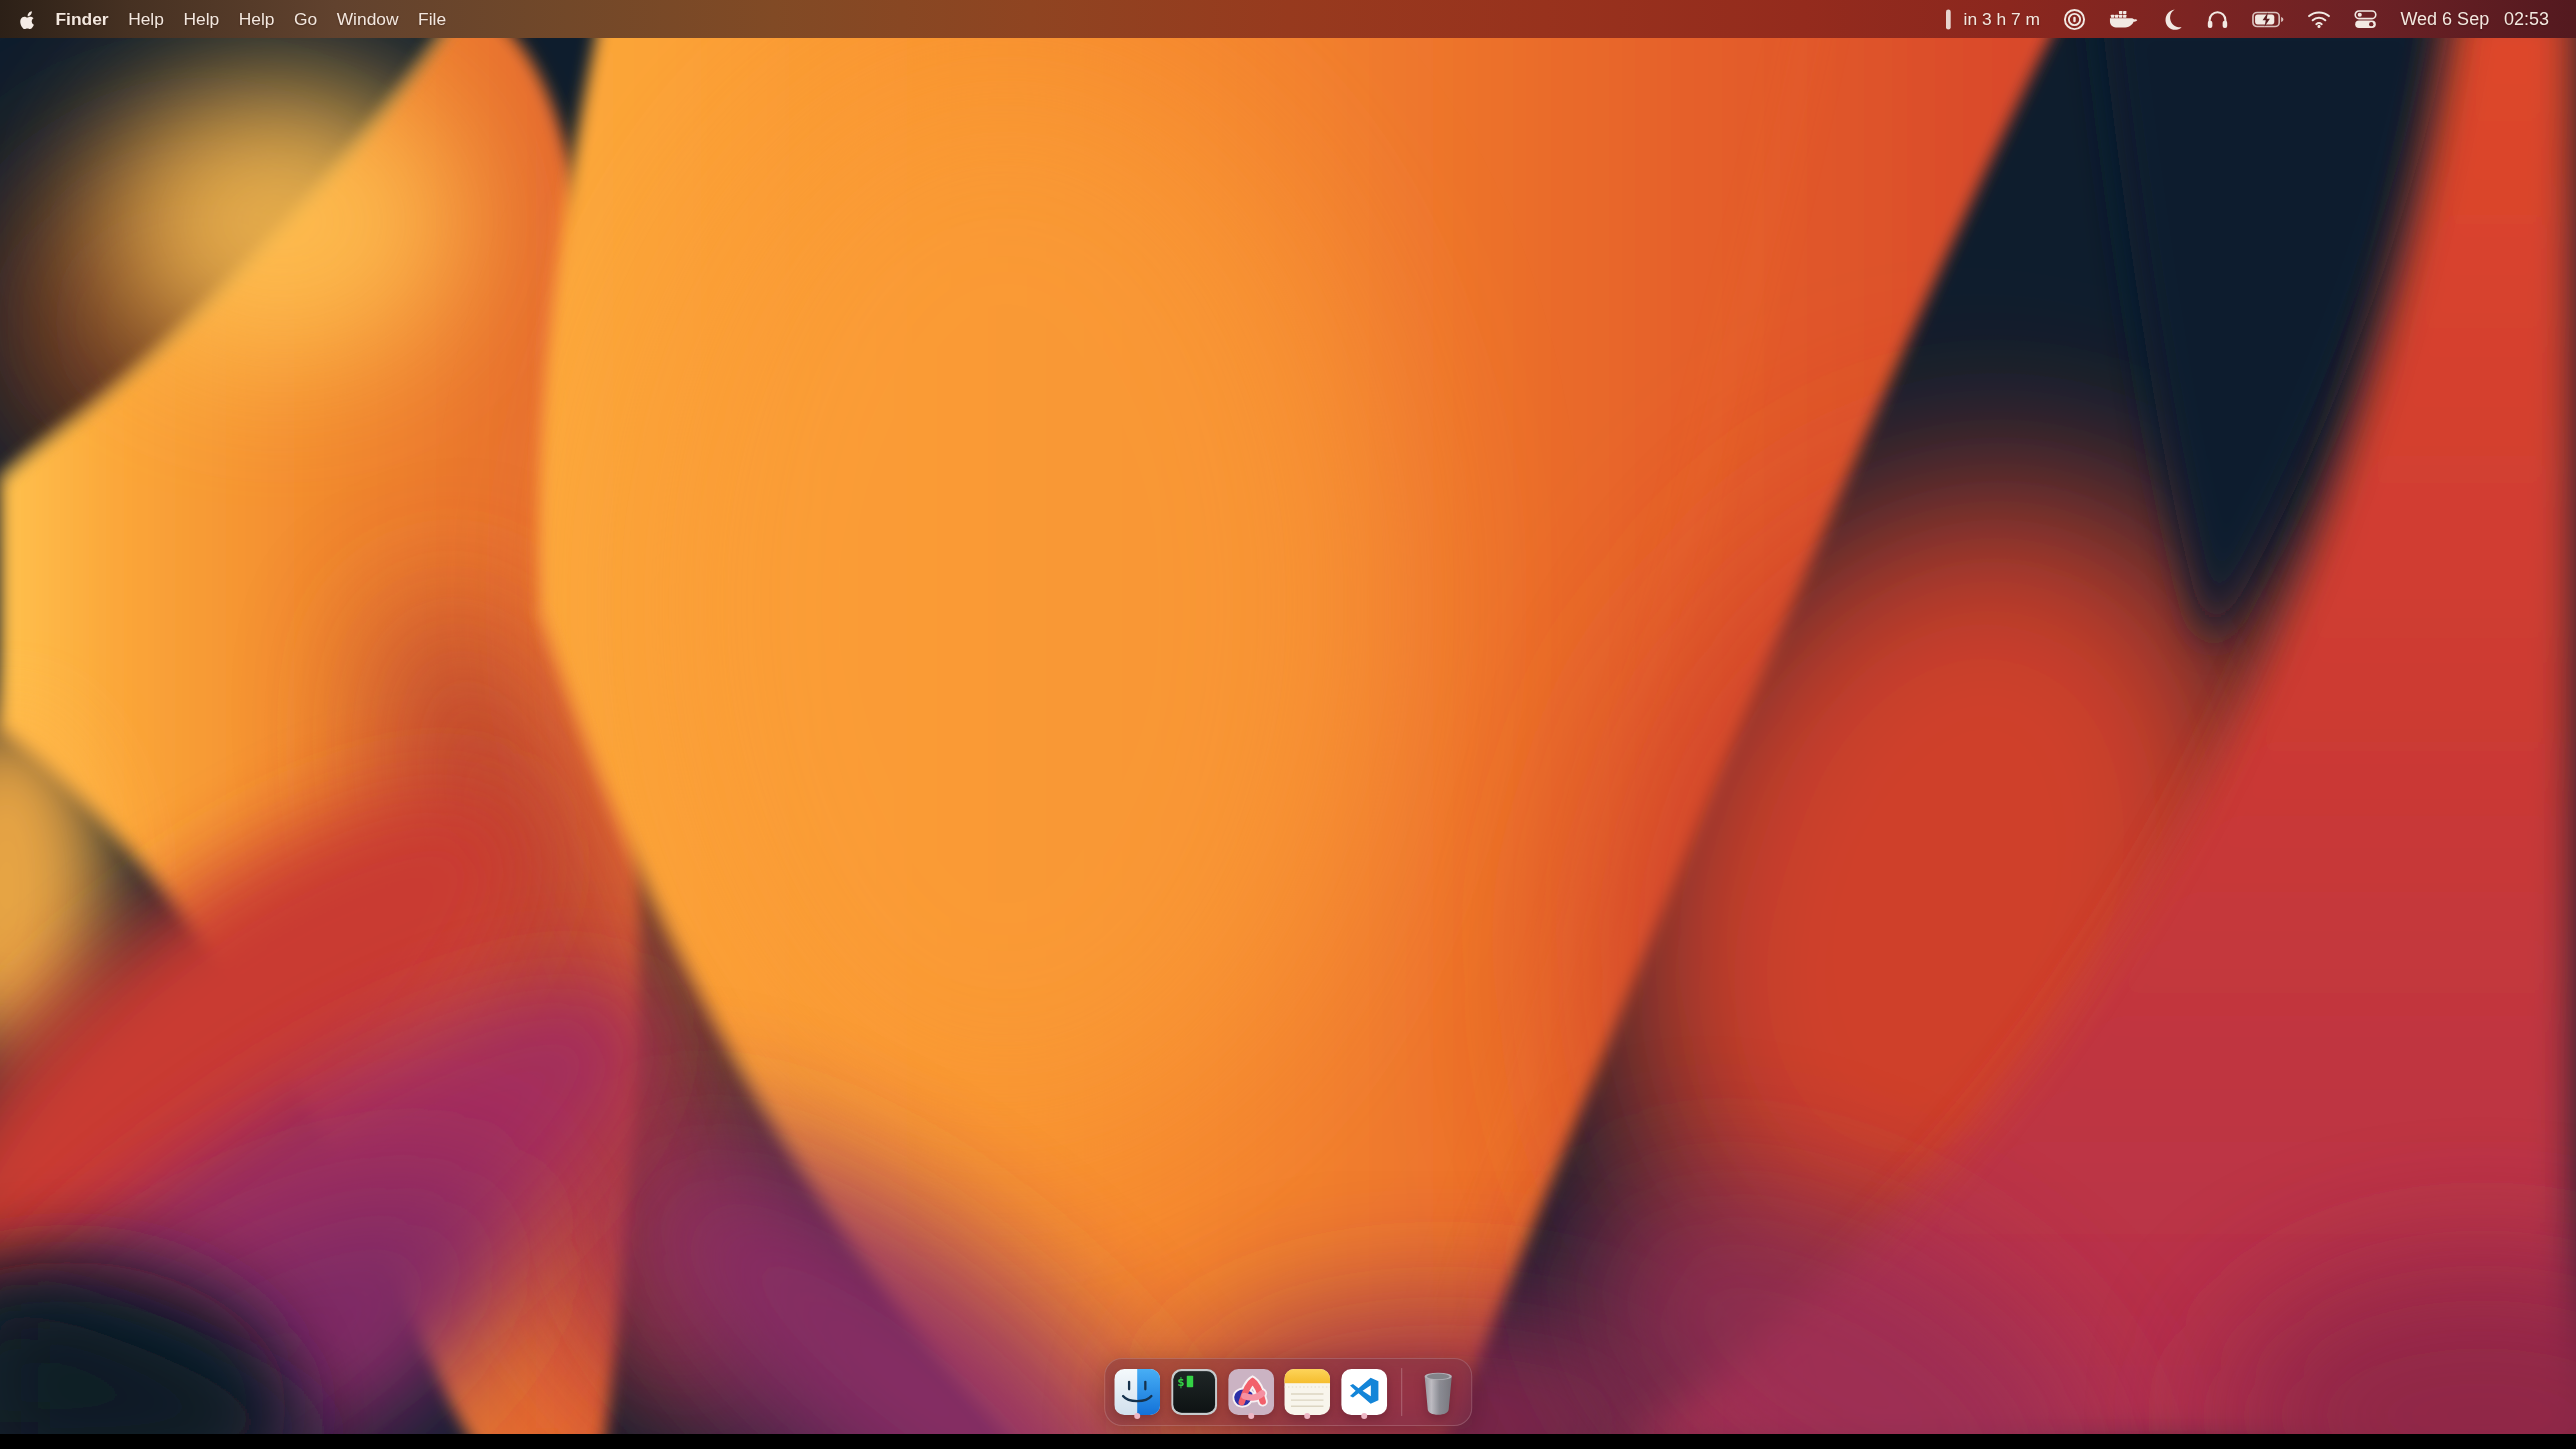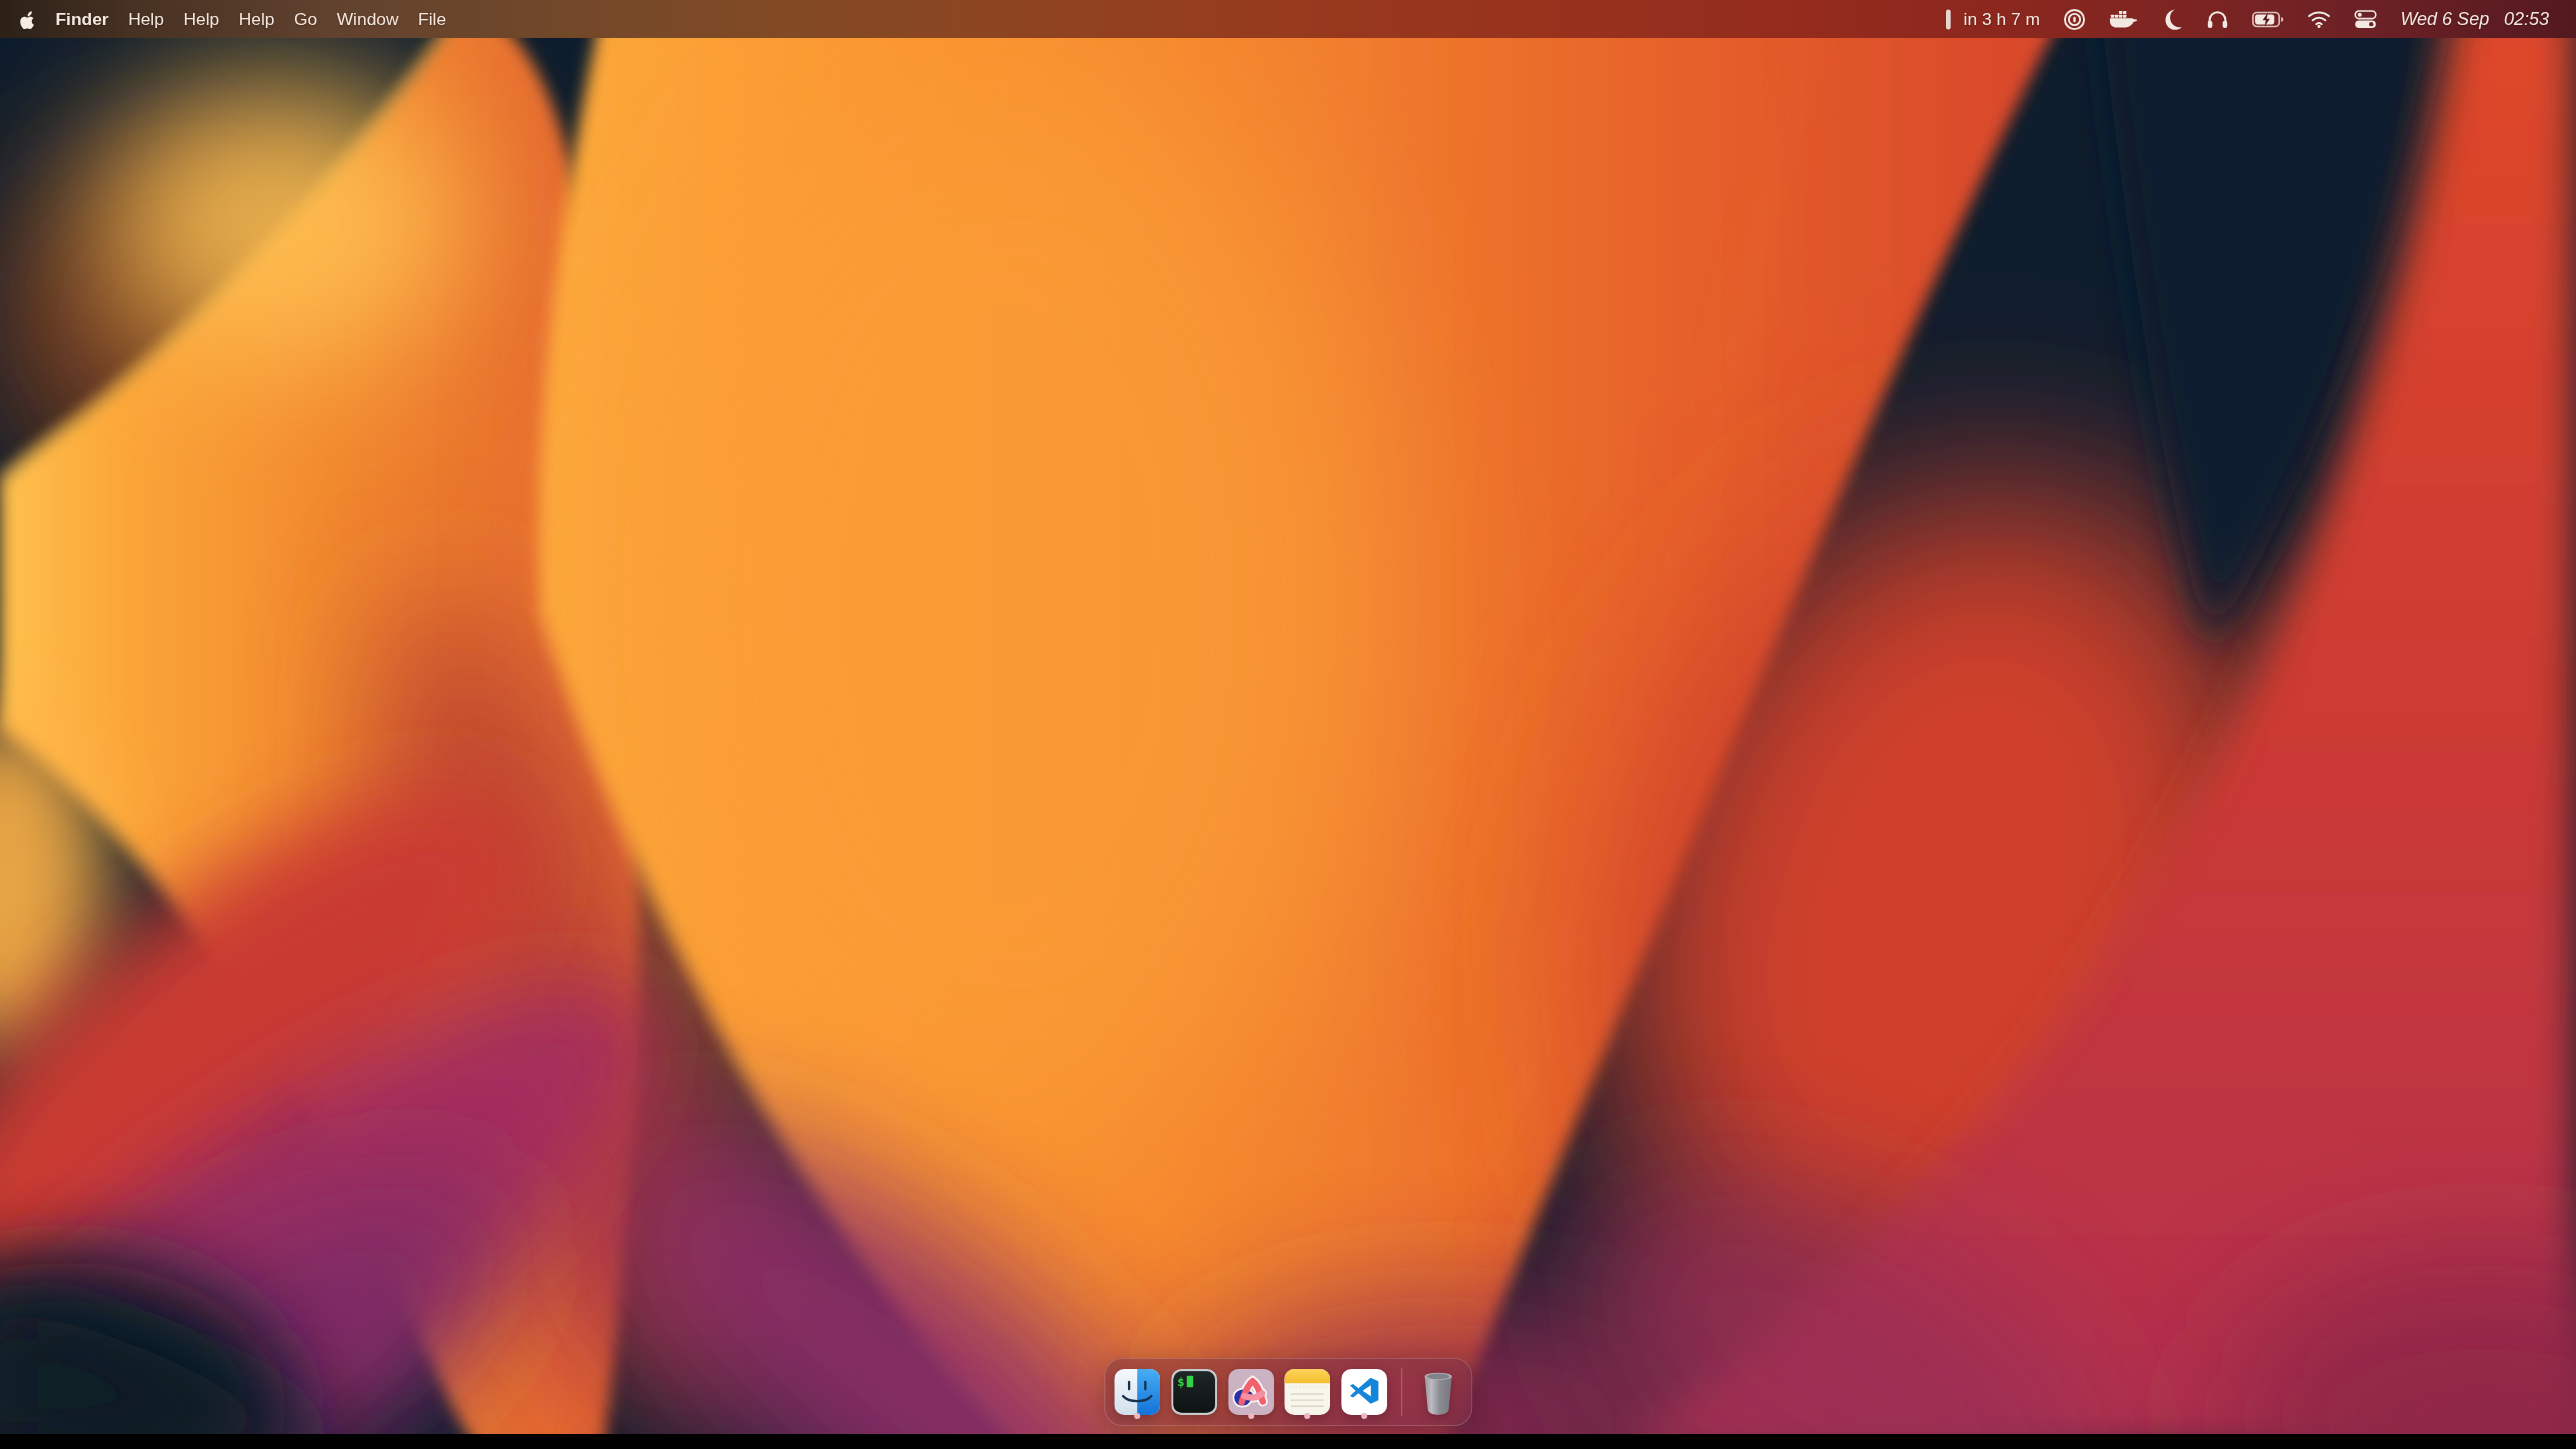--- a/index.html
+++ b/index.html
@@ -23,21 +23,21 @@
     text-shadow:0 0.7px 2px rgba(40,10,5,.35);
   }
   .menu-left{display:flex;align-items:center;gap:19.5px;}
   .menu-item{font-size:17.4px;line-height:38px;cursor:default;white-space:nowrap;}
   .menu-item.app{font-weight:700;}
   .apple{display:flex;align-items:center;}
   .status{margin-left:auto;display:flex;align-items:center;gap:23px;}
   .status-item{display:flex;align-items:center;gap:12px;}
   .status-item svg{display:block;}
   .countdown-text{font-size:17.4px;white-space:nowrap;}
-  .clock{display:flex;align-items:flex-end;gap:14.8px;font-size:18px;white-space:nowrap;font-style:italic;}
+  .clock{display:flex;align-items:flex-end;gap:14.8px;font-size:18px;white-space:nowrap;}
   
   .dock{
     position:absolute;left:50%;bottom:8px;transform:translateX(-50%);
     height:66px;display:flex;align-items:center;gap:10.7px;
     padding:0 9.4px;border-radius:18px;
     background:rgba(103,51,71,.45);
     border:1px solid rgba(255,255,255,.17);
     box-shadow:0 6.7px 27px rgba(20,0,10,.25);
     backdrop-filter:blur(20px) saturate(1.3);
   }

